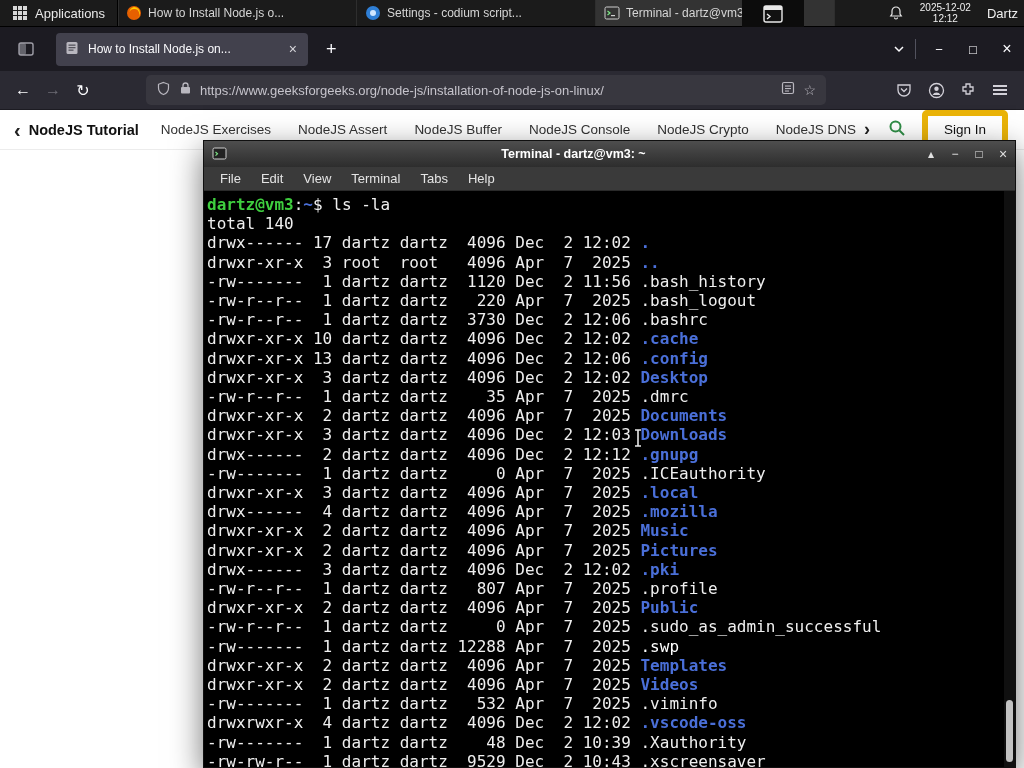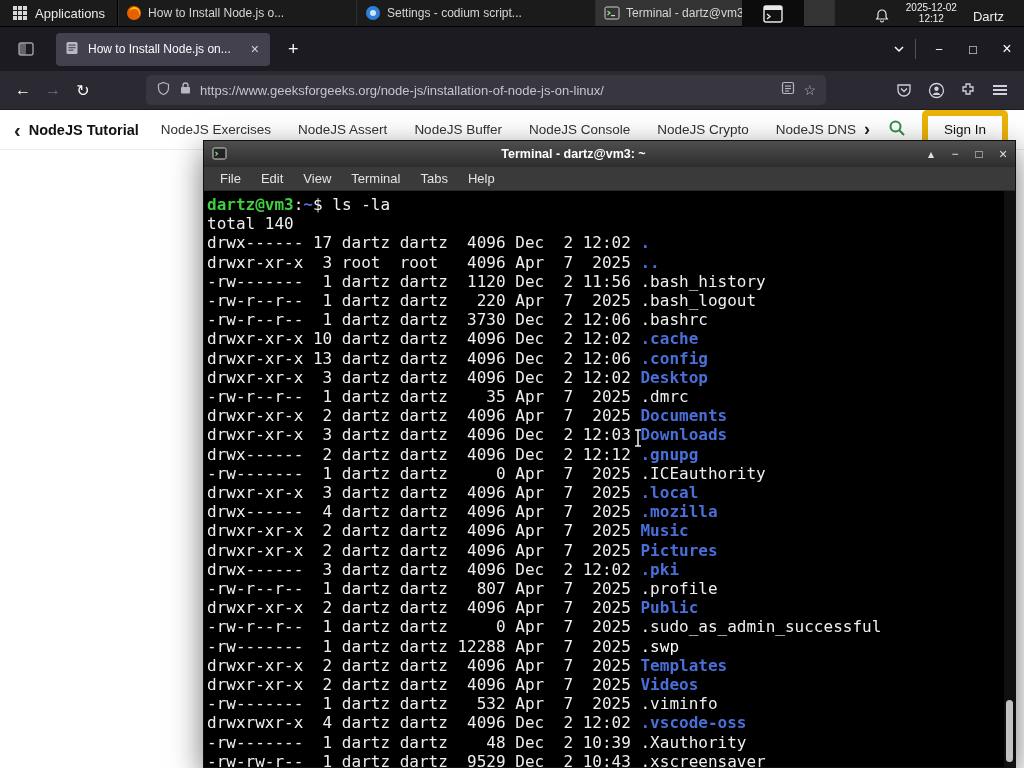--- a/index.html
+++ b/index.html
@@ -15,30 +15,30 @@
               font-size:13px; cursor:default; }
   .panel-sep { width:1px; height:100%; background:#000; box-shadow:1px 0 0 #2e2e2e; }
   .task-btn { width:239px; height:100%; display:flex; align-items:center; gap:6px; padding:10px 8px;
               font-size:12px; color:#d6d6d6; white-space:nowrap; overflow:hidden;
               border-right:1px solid #2e2e2e; }
   .task-btn.active { background:#333333; }
   .task-btn .t { overflow:hidden; text-overflow:ellipsis; }
   .icon16 { width:16px; height:16px; flex:0 0 16px; display:inline-block; }
   .tray-box { position:absolute; left:742px; top:0; width:62px; height:27px; background:#0c0c0c;
               display:flex; align-items:center; justify-content:center; }
-  .panel-right { margin-left:auto; display:flex; align-items:flex-end; gap:16px; padding-right:20px; }
+  .panel-right { margin-left:auto; display:flex; align-items:center; gap:16px; padding-right:6px; }
   .clock { text-align:center; font-size:10px; line-height:11px; color:#f0f0f0; }
   .user-label { font-size:13px; color:#f0f0f0; max-width:34px; overflow:hidden; white-space:nowrap; }
 
   
   .browser { position:absolute; top:27px; left:0; width:1024px; height:741px; background:#fff; }
   .tab-bar { height:44px; background:#1c1b22; display:flex; align-items:center; }
   .fxview { width:28px; height:28px; margin-left:12px; border-radius:4px;
             display:flex; align-items:center; justify-content:center; }
-  .tab { margin-left:16px; width:214px; height:33px; background:#42414d; border-radius:4px;
+  .tab { margin-left:16px; width:252px; height:33px; background:#42414d; border-radius:4px;
          display:flex; align-items:center; gap:7px; padding:0 9px; color:#fbfbfe; font-size:12px; }
   .tab .title { flex:1; overflow:hidden; white-space:nowrap; }
   .tab .close { color:#d7d6db; font-size:14px; padding:0 2px; }
   .newtab { color:#fbfbfe; font-size:18px; margin-left:10px; padding:2px 8px; }
   .tabbar-right { margin-left:auto; display:flex; align-items:center; color:#fbfbfe; }
   .alltabs { padding:0 10px; border-right:1px solid #52525e; margin-right:6px; height:20px;
              display:flex; align-items:center; }
   .winbtn { width:34px; height:30px; display:flex; align-items:center; justify-content:center;
             font-size:13px; color:#fbfbfe; }
 

